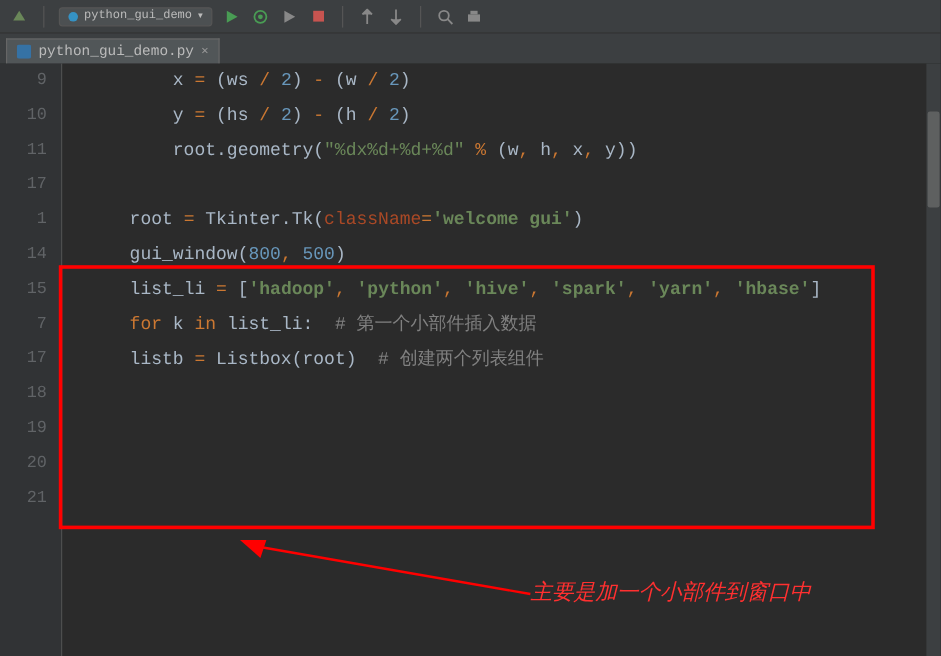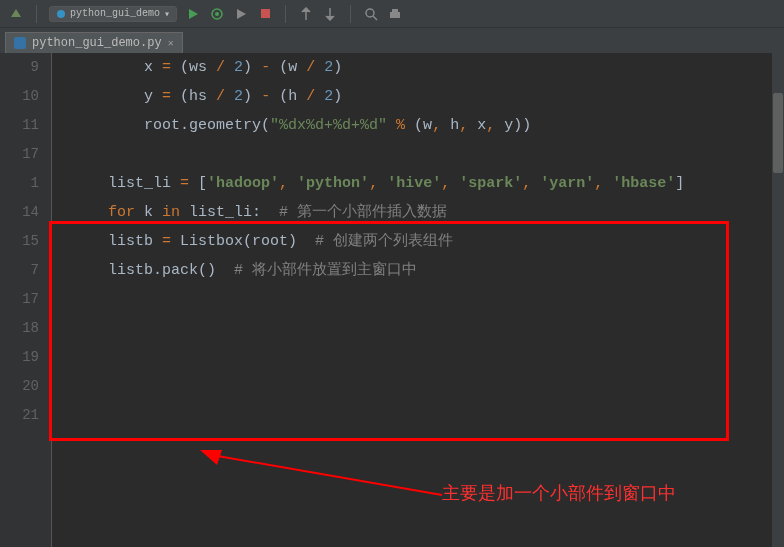--- a/index.html
+++ b/index.html
@@ -223,29 +223,30 @@
       <div>18</div>
       <div>19</div>
       <div>20</div>
       <div>21</div>
     </div>
   <div class="code" id="code">
     <div class="code-line"><span>        </span><span class="ident">x </span><span class="kw">=</span><span class="ident"> (ws </span><span class="kw">/</span><span class="ident"> </span><span class="num">2</span><span class="ident">) </span><span class="kw">-</span><span class="ident"> (w </span><span class="kw">/</span><span class="ident"> </span><span class="num">2</span><span class="ident">)</span></div>
       <div class="code-line"><span>        </span><span class="ident">y </span><span class="kw">=</span><span class="ident"> (hs </span><span class="kw">/</span><span class="ident"> </span><span class="num">2</span><span class="ident">) </span><span class="kw">-</span><span class="ident"> (h </span><span class="kw">/</span><span class="ident"> </span><span class="num">2</span><span class="ident">)</span></div>
       <div class="code-line"><span>        </span><span class="ident">root.geometry(</span><span class="str">"%dx%d+%d+%d"</span><span class="ident"> </span><span class="kw">%</span><span class="ident"> (w</span><span class="kw">,</span><span class="ident"> h</span><span class="kw">,</span><span class="ident"> x</span><span class="kw">,</span><span class="ident"> y))</span></div>
       <div class="code-line"></div>
+      <div class="code-line"><span>    </span><span class="ident">root </span><span class="kw">=</span><span class="ident"> Tkinter.Tk(</span><span class="param">className</span><span class="kw">=</span><span class="bold-str">'welcome gui'</span><span class="ident">)</span></div>
+      <div class="code-line"><span>    </span><span class="ident">gui_window(</span><span class="num">800</span><span class="kw">,</span><span class="ident"> </span><span class="num">500</span><span class="ident">)</span></div>
       <div class="code-line"><span>    </span><span class="ident">list_li </span><span class="kw">=</span><span class="ident"> [</span><span class="bold-str">'hadoop'</span><span class="kw">,</span><span class="ident"> </span><span class="bold-str">'python'</span><span class="kw">,</span><span class="ident"> </span><span class="bold-str">'hive'</span><span class="kw">,</span><span class="ident"> </span><span class="bold-str">'spark'</span><span class="kw">,</span><span class="ident"> </span><span class="bold-str">'yarn'</span><span class="kw">,</span><span class="ident"> </span><span class="bold-str">'hbase'</span><span class="ident">]</span></div>
       <div class="code-line"><span>    </span><span class="kw">for</span><span class="ident"> k </span><span class="kw">in</span><span class="ident"> list_li:  </span><span class="comment"># 第一个小部件插入数据</span></div>
       <div class="code-line"><span>    </span><span class="ident">listb </span><span class="kw">=</span><span class="ident"> Listbox(root)  </span><span class="comment"># 创建两个列表组件</span></div>
-      <div class="code-line"><span>    </span><span class="ident">listb.pack()  </span><span class="comment"># 将小部件放置到主窗口中</span></div>
       <div class="code-line"></div>
       <div class="red-box" style="left:-3px; top:168px; width:680px; height:220px;"></div>
     <svg class="annotation-arrow" style="left:140px; top:392px;" width="260" height="70" viewBox="0 0 260 70">
       <line x1="250" y1="50" x2="20" y2="10" stroke="#ff0000" stroke-width="2"></line>
       <polygon points="8,5 30,5 25,20" fill="#ff0000"></polygon>
     </svg>
-    <div class="annotation-text" style="left:390px; top:426px;">主要是加一个小部件到窗口中</div>
+    <div class="annotation-text" style="left:390px; top:426px;font-style:italic;">主要是加一个小部件到窗口中</div>
   </div>
 </div>
 
 <div class="scrollbar-v">
   <div class="scrollbar-thumb"></div>
 </div>
 
 </body></html>

